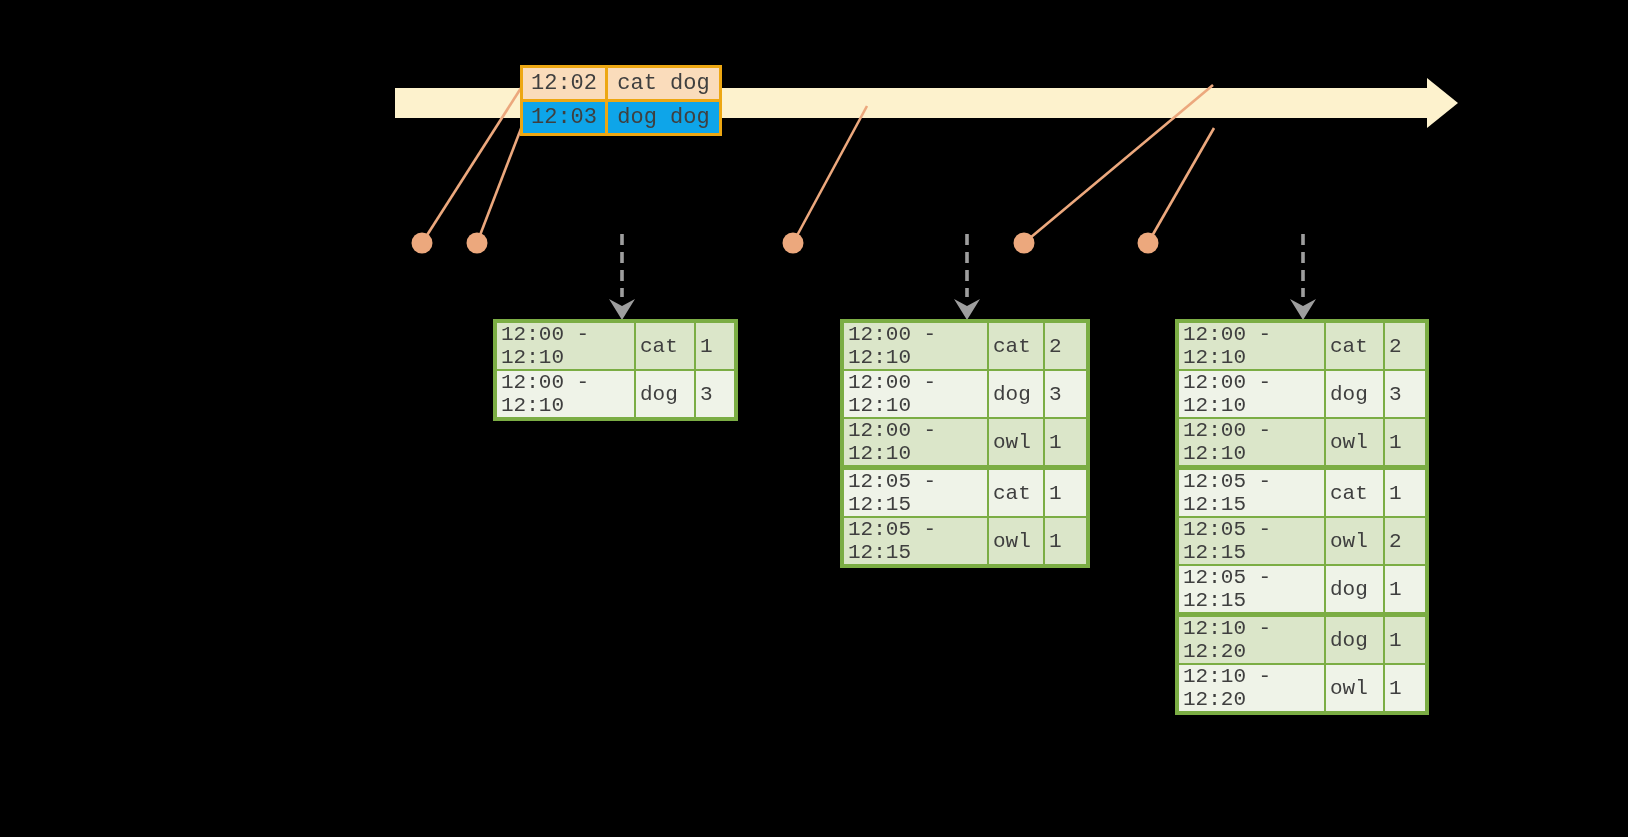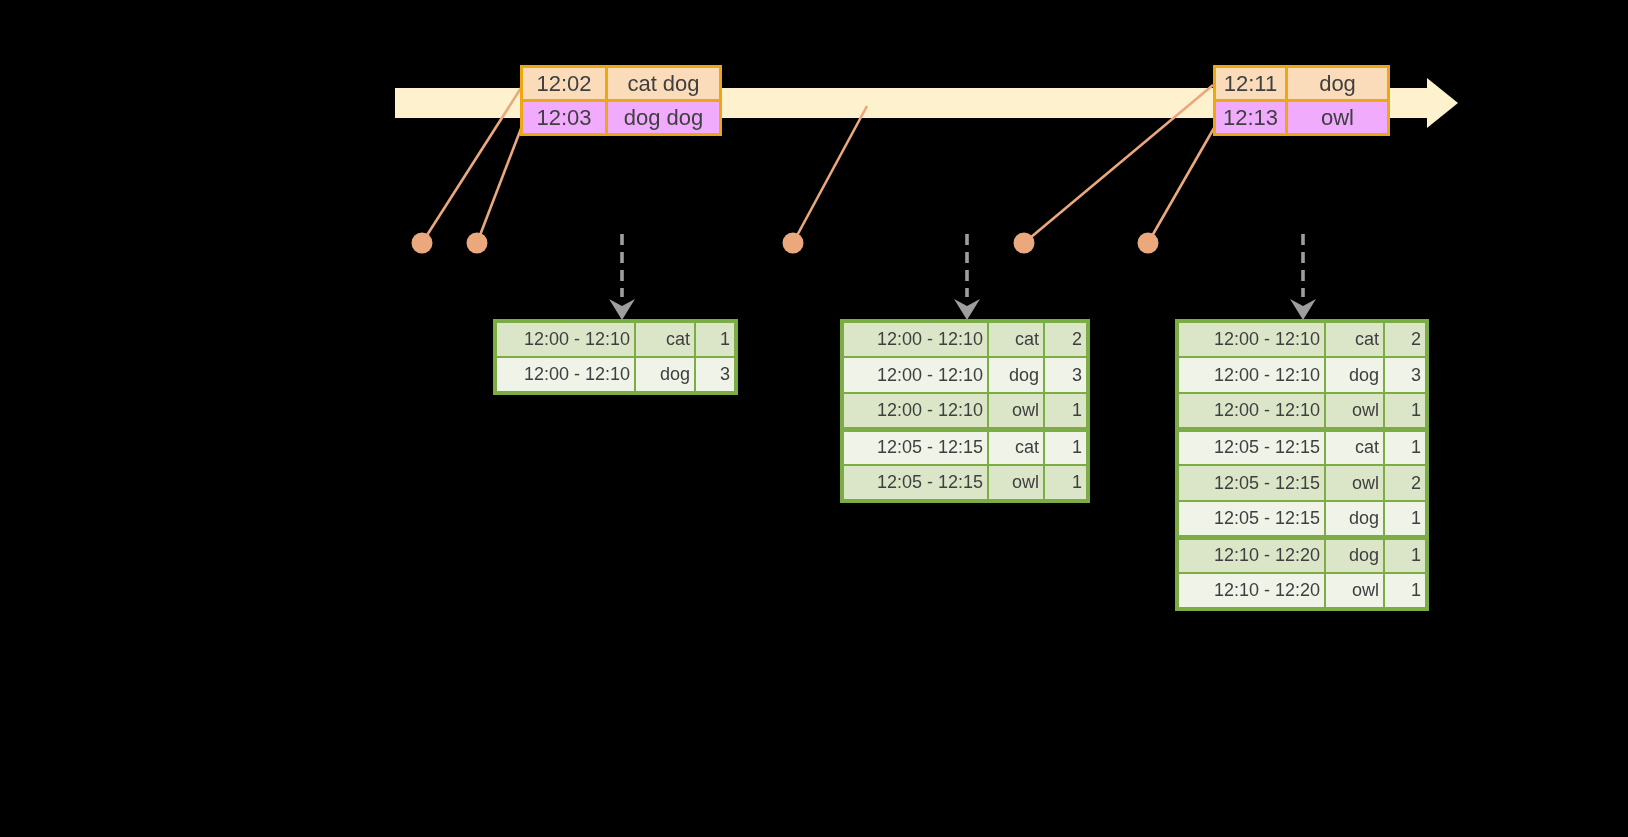--- a/index.html
+++ b/index.html
@@ -1,51 +1,51 @@
 <!DOCTYPE html>
 <html><head>
 <meta charset="utf-8">
 <style>
   *{box-sizing:border-box;}
   html,body{margin:0;padding:0;background:#000;}
   .stage{
     position:relative;width:1628px;height:837px;background:#000;
-    font-family:Liberation Sans, sans-serif;color:#3f3f3f;overflow:hidden;
+    font-family:Liberation Mono, monospace;color:#3f3f3f;overflow:hidden;
   }
   
   .tl-bar{position:absolute;left:395px;top:88px;width:1032px;height:30px;background:#fdf2cd;}
   .tl-head{
     position:absolute;left:1427px;top:78px;width:0;height:0;
     border-top:25px solid transparent;border-bottom:25px solid transparent;border-left:31px solid #fdf2cd;
   }
   
   .svg-layer{position:absolute;left:0;top:0;width:1628px;height:837px;}
   .connector{stroke:#eca87d;stroke-width:2.6;fill:none;}
   .marker{fill:#eca87d;}
   .trigger-stem{stroke:#9e9e9e;stroke-width:3.6;stroke-dasharray:11 7;fill:none;}
   .trigger-head{fill:#9e9e9e;}
   
   .etable{position:absolute;border-collapse:collapse;}
   .etable td{
     border:3px solid #eda712;text-align:center;vertical-align:middle;
     font-size:22px;height:34px;padding:0 4px;color:#3f3f3f;
   }
   .etable tr.dark td{background:#fadcbb;}
-  .etable tr.light td{background:#f0abfc;}
+  .etable tr.light td{background:#0ea5e9;}
   #events-1{left:520px;top:65px;}
   #events-1 .col-time{width:85px;}  #events-1 .col-words{width:114px;}
   #events-2{left:867px;top:83px;}
   #events-2 .col-time{width:83px;}  #events-2 .col-words{width:114px;}
   #events-3{left:1213px;top:65px;}
   #events-3 .col-time{width:72px;}  #events-3 .col-words{width:102px;}
   
   .rtable{position:absolute;border-collapse:collapse;border:4px solid #7bad44;}
   .rtable td{
-    border:2px solid #7bad44;text-align:right;vertical-align:middle;
-    font-size:18px;height:36px;padding:0 4px;color:#3f3f3f;
+    border:2px solid #7bad44;text-align:left;vertical-align:middle;
+    font-size:21px;height:36px;padding:0 4px;color:#3f3f3f;
   }
   .rtable tr.dark td{background:#dbe6c9;}
   .rtable tr.light td{background:#eff3e8;}
   .rtable tr.group-start td{border-top-width:5px;}
   #result-1{left:493px;top:319px;}
   #result-1 .col-window{width:140px;} #result-1 .col-word{width:60px;} #result-1 .col-count{width:41px;}
   #result-2{left:840px;top:319px;}
   #result-2 .col-window{width:146px;} #result-2 .col-word{width:56px;} #result-2 .col-count{width:44px;}
   #result-3{left:1175px;top:319px;}
   #result-3 .col-window{width:148px;} #result-3 .col-word{width:59px;} #result-3 .col-count{width:43px;}
@@ -98,38 +98,20 @@
         </tr>
 
         <tr class="light">
           <td>12:03</td>
           <td>dog dog</td>
         </tr>
       </tbody>
   </table>
 
 
-  <table class="etable" id="events-3">
-    <colgroup>
-        <col class="col-time">
-        <col class="col-words">
-      </colgroup>
-    <tbody>
-
-        <tr class="dark">
-          <td>12:11</td>
-          <td>dog</td>
-        </tr>
-
-        <tr class="light">
-          <td>12:13</td>
-          <td>owl</td>
-        </tr>
-      </tbody>
-  </table>
 
   <table class="rtable" id="result-1">
     <colgroup>
         <col class="col-window">
         <col class="col-word">
         <col class="col-count">
       </colgroup>
     <tbody>
 
         <tr class="dark">

